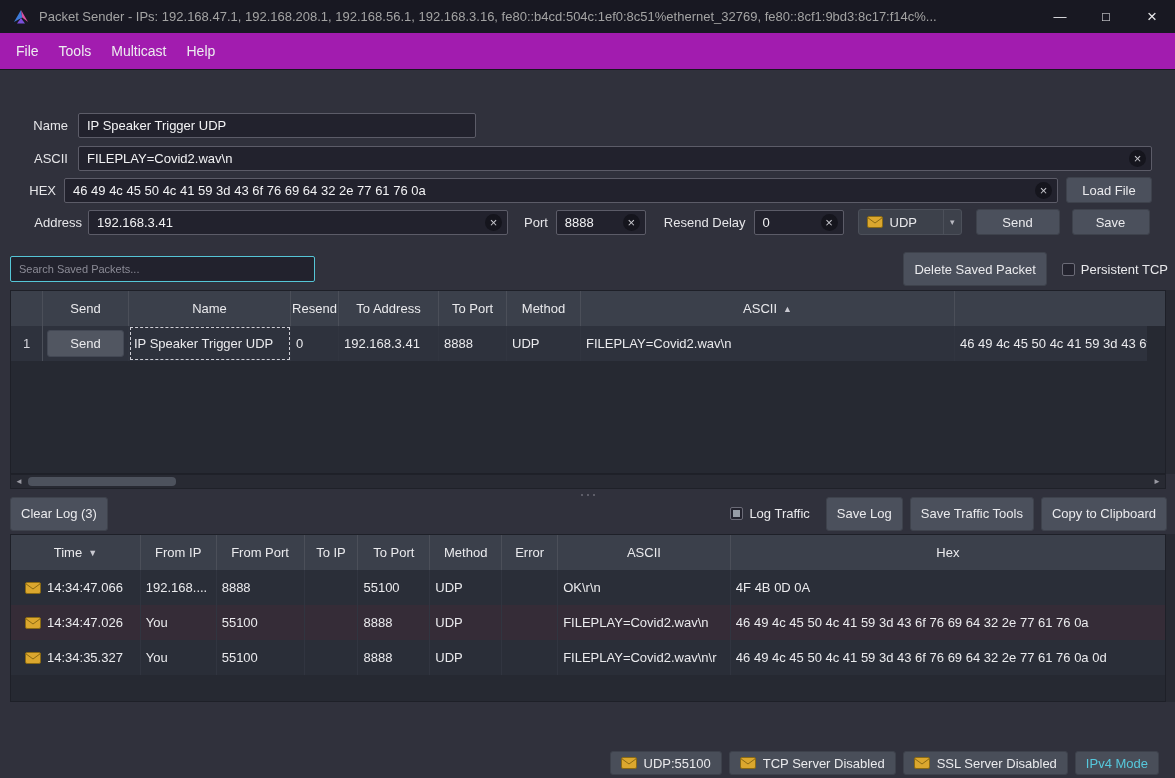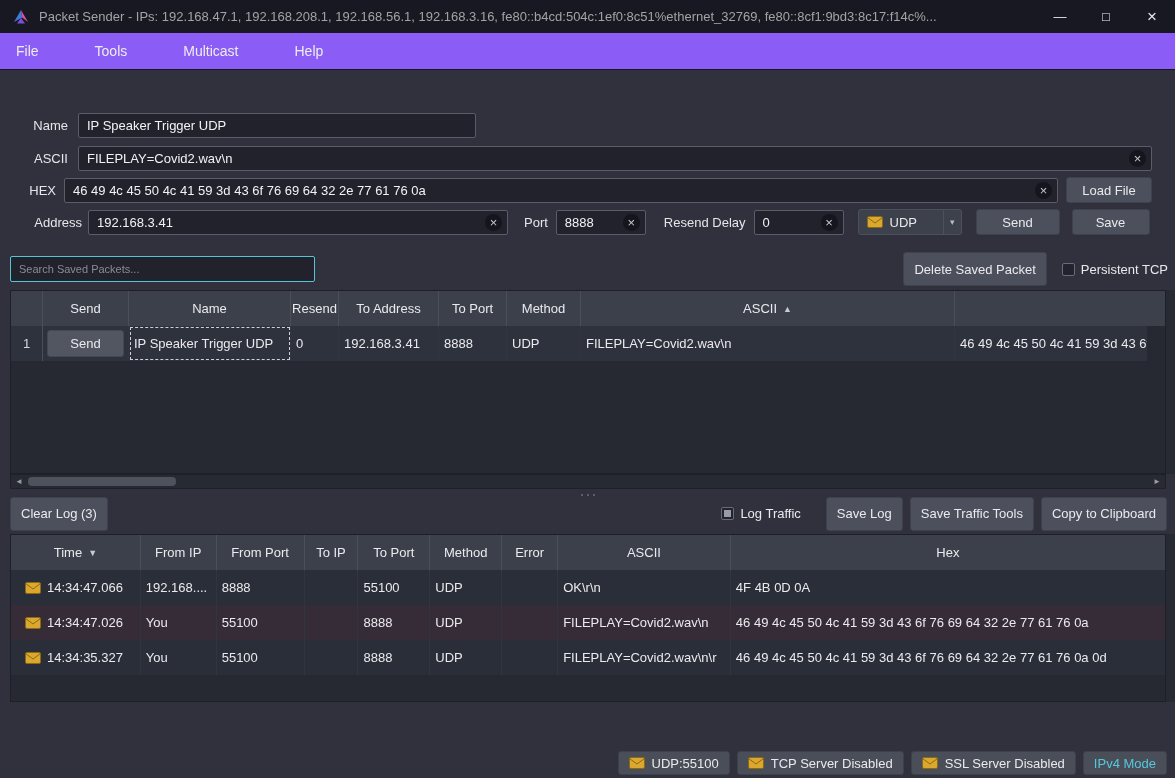--- a/index.html
+++ b/index.html
@@ -6,21 +6,21 @@
   body { margin:0; background:#000; font-family:"Liberation Sans", sans-serif; }
   .window { position:relative; width:1175px; height:778px; background:#30313c; color:#e9e9ec; overflow:hidden; font-size:13px; }
 
   
   .titlebar { position:absolute; top:0; left:0; right:0; height:33px; background:#181822; display:flex; align-items:center; padding-left:12px; gap:9px; }
   .title-text { flex:1; font-size:13px; color:#a3a3a3; white-space:nowrap; overflow:hidden; }
   .win-controls { display:flex; height:33px; flex:0 0 auto; }
   .win-btn { width:46px; height:33px; display:flex; align-items:center; justify-content:center; color:#e9e9ec; font-size:13px; }
 
   
-  .menubar { position:absolute; top:33px; left:0; right:0; height:37px; background:#8b5cf6; display:flex; align-items:center; padding:0 6px; border-bottom:1px solid #17171f;gap:36px; }
+  .menubar { position:absolute; top:33px; left:0; right:0; height:37px; background:#a21caf; display:flex; align-items:center; padding:0 6px; border-bottom:1px solid #17171f; }
   .menu-item { padding:5px 10px; font-size:14px; color:#ededf0; cursor:default; }
 
   
   .frow { position:absolute; left:10px; right:23px; height:26px; display:flex; align-items:center; }
   .flabel { font-size:13px; color:#e6e6e9; text-align:right; flex:0 0 auto; white-space:nowrap; }
   .text-input { height:25px; background:#22222d; border:1px solid #5c5c68; border-radius:2px; color:#f2f2f4; font-size:13px; font-family:inherit; padding:0 8px; outline:none; }
   .input-wrap { position:relative; display:flex; align-items:center; }
   .input-wrap .text-input { width:100%; padding-right:28px; }
   .clear-btn { position:absolute; right:6px; width:17px; height:17px; border-radius:50%; background:#15151d; color:#c9c9cf; display:flex; align-items:center; justify-content:center; font-size:13px; line-height:1; cursor:default; }
   .btn { background:#4b505c; border:1px solid #3e424c; border-radius:3px; color:#eaeaed; font-size:13px; height:26px; display:inline-flex; align-items:center; justify-content:center; padding:0 12px; white-space:nowrap; cursor:default; }
@@ -64,21 +64,21 @@
   .scroll-handle { position:absolute; left:17px; top:2px; height:9px; width:148px; background:#4d525d; border-radius:4px; }
   .vtrack { position:absolute; left:1166px; width:9px; background:#282a33; }
 
   .splitter { position:absolute; top:490px; left:0; width:100%; height:9px; display:flex; align-items:center; justify-content:center; gap:4px; }
   .splitter .dot { width:2px; height:2px; background:#6c6c77; border-radius:1px; }
 
   .logctl-row { position:absolute; top:501px; left:10px; right:8px; height:25px; display:flex; align-items:center; }
   .btn.sm { height:24px; padding:16px 10px; }
 
   
-  .statusbar { position:absolute; left:0; right:0; bottom:0; height:30px; display:flex; align-items:center; justify-content:flex-end; gap:7px; padding-right:8px;margin-top:8px; }
+  .statusbar { position:absolute; left:0; right:0; bottom:0; height:30px; display:flex; align-items:center; justify-content:flex-end; gap:7px; padding-right:16px;margin-top:8px; }
   .status-btn { display:inline-flex; align-items:center; gap:7px; background:#494e59; border:1px solid #3d414b; border-radius:3px; height:24px; padding:0 10px; font-size:13px; color:#eaeaed; cursor:default; }
   .status-btn.mode { color:#56c8dc; }
 
   .env-icon { display:inline-flex; flex:0 0 auto; }
 </style>
 </head>
 <body>
 
 <div class="window">
 
@@ -210,21 +210,21 @@
       <span class="dot"></span>
   </div>
 
   <div class="logctl-row">
     <button class="btn sm">Clear Log (3)</button>
     <span style="flex:1;"></span>
     <div class="cb-group">
       <span class="cb checked"></span>
       <span>Log Traffic</span>
     </div>
-    <button class="btn sm" style="margin-left:25px;">Save Log</button>
+    <button class="btn sm" style="margin-left:16px;">Save Log</button>
     <button class="btn sm" style="margin-left:7px;">Save Traffic Tools</button>
     <button class="btn sm" style="margin-left:7px;">Copy to Clipboard</button>
   </div>
 
   <div class="tbl" style="top:534px; height:168px;">
     <div class="tbl-header">
       <div class="th lc0">
         <span>Time</span>
         <span class="sort-arrow">▼</span>
       </div>

